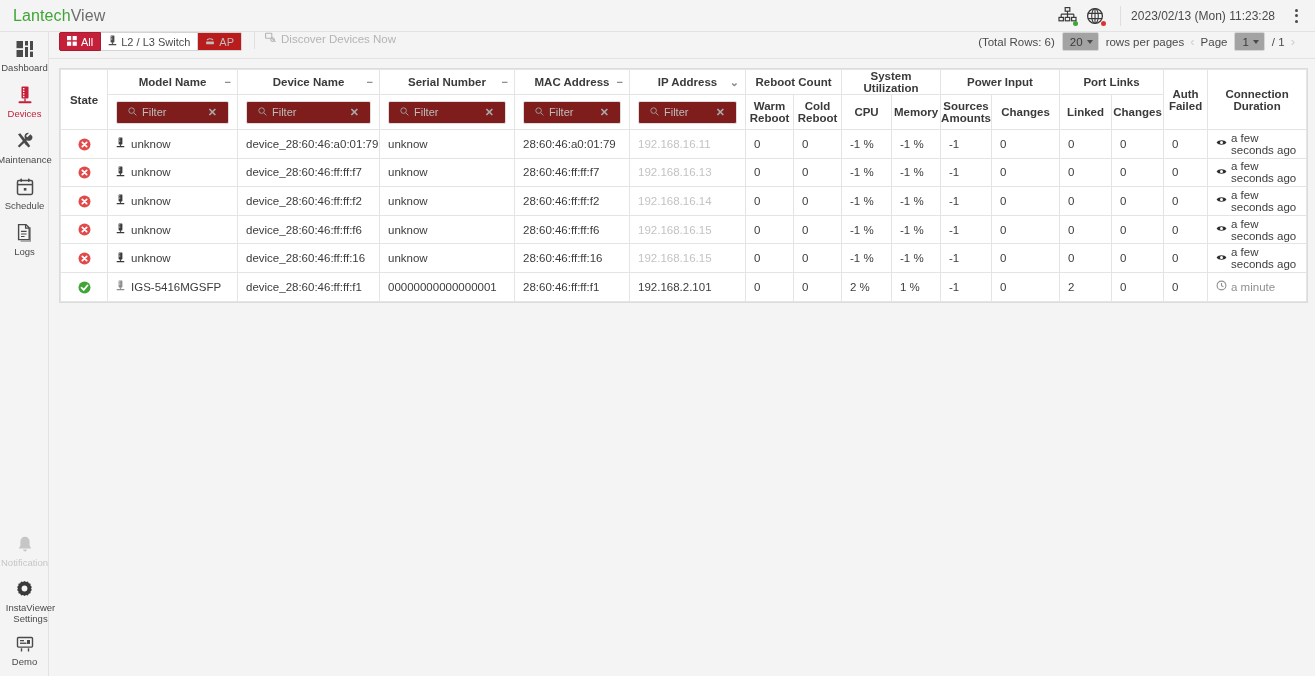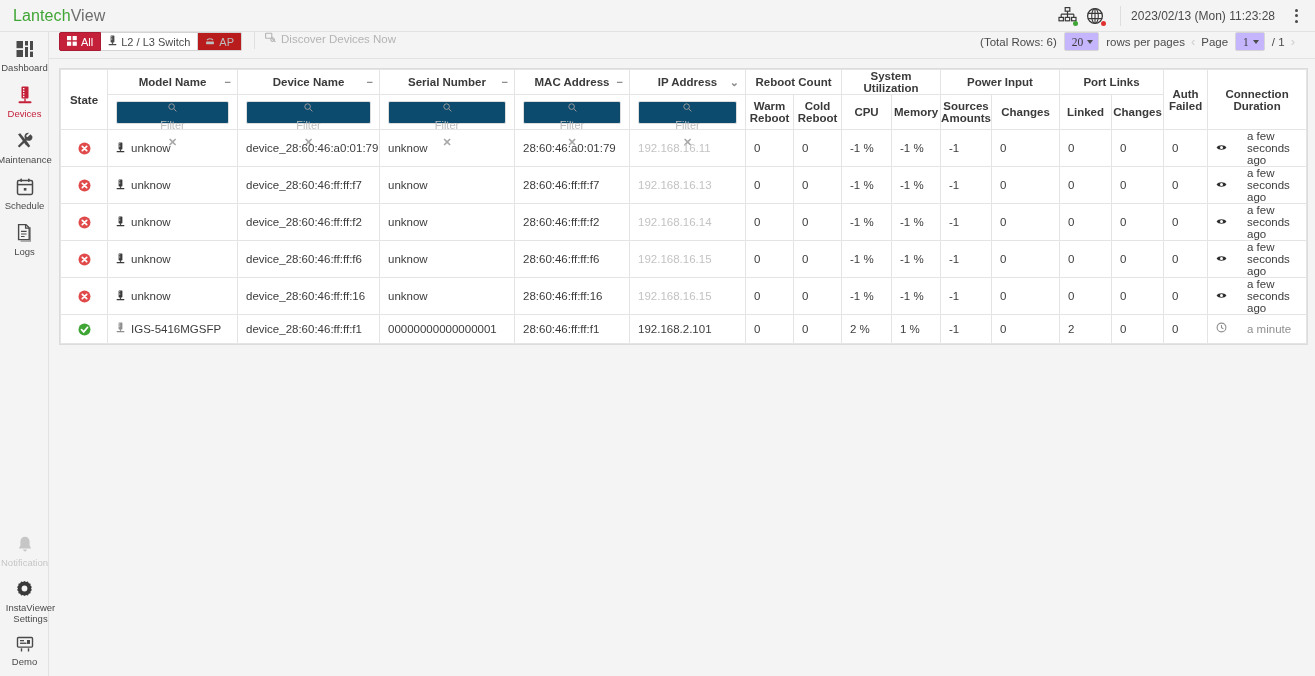--- a/index.html
+++ b/index.html
@@ -101,22 +101,22 @@
   #toolbar-sep { width: 1px; height: 17px; background: #dfdfdf; margin: 0 10px 0 12px; }
   #discover {
     display: flex; align-items: center; gap: 5px;
     font-size: 11.5px; color: #b4b4b4; cursor: default;
   }
   #pager { margin-left: auto; display: flex; align-items: center; margin-right: 14px; }
   #pager .ptext { font-size: 11.5px; color: #4a4a4a; white-space: nowrap; }
   .psel {
     display: inline-flex; align-items: center; gap: 4px;
     height: 19px; padding: 0 5px 0 7px; margin: 0 7px;
-    background: #c4b5fd; border: 1px solid #d6d6d6; border-radius: 2px;
-    font-size: 11.5px; color: #3a3a3a; cursor: pointer; font-family: Liberation Serif, serif;
+    background: #a3a3a3; border: 1px solid #d6d6d6; border-radius: 2px;
+    font-size: 11.5px; color: #3a3a3a; cursor: pointer;
   }
   .caret { width: 0; height: 0; border-left: 3.5px solid transparent; border-right: 3.5px solid transparent; border-top: 4.5px solid #4a4a4a; }
   .parrow { font-size: 13px; color: #cfcfcf; padding: 0 6px; cursor: pointer; }
 
   
   #table-wrap {
     position: absolute; left: 59px; top: 68px;
     width: 1249px;
     background: #ffffff;
     border: 1px solid #dcdcdc;
@@ -136,32 +136,32 @@
     text-align: center;
     height: 25px;
     font-size: 11.5px;
   }
   thead th.sub { height: 35px; line-height: 12.5px; }
   .hdr-inner { display: flex; align-items: center; justify-content: center; position: relative; padding: 0 6px; }
   .sort-ind { position: absolute; right: 6px; color: #8a8a8a; font-size: 11px; line-height: 8px; }
   .filter-cell { height: 35px; padding: 0 8px; background: #fff; }
   .filter-box {
     display: flex; align-items: center; height: 23px;
-    border: 1px solid #dcdcdc; border-radius: 2px; background: #0c4a6e;
-    padding: 0 11px; gap: 5px; flex-direction: column;
+    border: 1px solid #dcdcdc; border-radius: 2px; background: #7f1d1d;
+    padding: 0 11px; gap: 5px;
   }
   .filter-box .fi-ph { flex: 1; font-size: 11px; color: #bdbdbd; font-weight: normal; text-align: left; }
   .fi-x { color: #a8a8a8; font-size: 11px; cursor: pointer; }
   tbody td { height: 28.6px; padding: 0 8px; vertical-align: middle; }
   tbody tr td { background: #fff; }
   td.c-state { text-align: center; padding: 0; }
   td.num { text-align: left; }
   td.ip-dim { color: #c3c3c3; }
   .cellflex { display: flex; align-items: center; gap: 6px; }
-  .dur { display: flex; align-items: center; gap: 20px; }
+  .dur { display: flex; align-items: center; gap: 4px; }
   .dur.muted { color: #8f8f8f; }
 
   .state-ico { display: inline-block; vertical-align: middle; }
 </style>
 </head>
 <body>
 
 <div id="titlebar">
   <div id="app-title">
     <span class="brand-green">Lantech</span><span>View</span>

